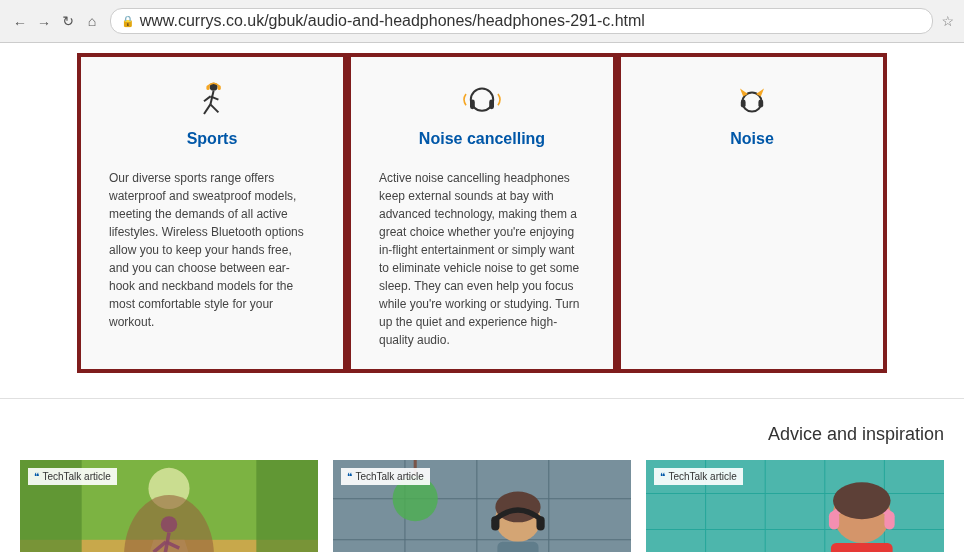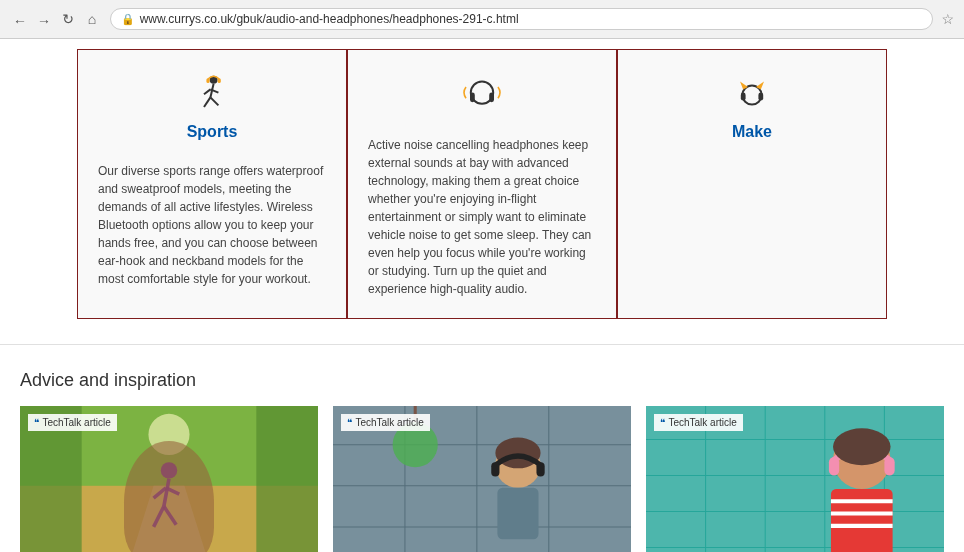--- a/index.html
+++ b/index.html
@@ -50,21 +50,21 @@
       font-size: 12px;
       color: #333;
     }
     .address-bar-lock {
       margin-right: 5px;
       color: #777;
       font-size: 11px;
     }
     .address-bar-url {
       flex: 1;
-      font-size: 12px;
+      font-size: 16px;
       color: #333;
     }
     .star-icon {
       color: #777;
       font-size: 14px;
     }
 
     
     .main-content {
       background: #fff;
@@ -74,22 +74,22 @@
     
     .category-section {
       display: flex;
       justify-content: center;
       padding: 10px 20px 20px;
       gap: 0;
     }
 
     .category-card {
       flex: 1;
-      border: 1px solid #7f1d1d;
-      padding: 15px 20px 20px;
+      border: 4px solid #7f1d1d;
+      padding: 15px 28px 20px;
       text-align: left;
       background: #f9f9f9;
       max-width: 270px;
     }
 
     .category-card-icon {
       text-align: center;
       margin-bottom: 8px;
       height: 50px;
       display: flex;
@@ -117,21 +117,21 @@
       margin-top: 21px;
     }
 
     
     .advice-section {
       padding: 10px 20px 20px;
       background: #fff;
     }
 
     .advice-title {
-      text-align: left;
+      text-align: right;
       font-size: 18px;
       color: #333;
       margin-bottom: 15px;
       font-weight: normal;
     }
 
     .advice-grid {
       display: grid;
       grid-template-columns: 1fr 1fr 1fr;
       gap: 15px;
@@ -251,36 +251,37 @@
         <svg viewBox="0 0 50 50" xmlns="http://www.w3.org/2000/svg">
 
           <circle cx="25" cy="22" r="14" stroke="#333" stroke-width="2.5" fill="none"></circle>
           <rect x="10" y="22" width="6" height="12" rx="3" fill="#333"></rect>
           <rect x="34" y="22" width="6" height="12" rx="3" fill="#333"></rect>
 
           <path d="M5,15 Q0,22 5,29" stroke="#f5a623" stroke-width="2" fill="none"></path>
           <path d="M45,15 Q50,22 45,29" stroke="#f5a623" stroke-width="2" fill="none"></path>
         </svg>
       </div>
+      <div class="category-card-title">Noise cancelling</div>
       <p class="category-card-description">Active noise cancelling headphones keep external sounds at bay with advanced technology, making them a great choice whether you're enjoying in-flight entertainment or simply want to eliminate vehicle noise to get some sleep. They can even help you focus while you're working or studying. Turn up the quiet and experience high-quality audio.</p>
     </div>
 
     <div class="category-card">
       <div class="category-card-icon">
         <svg viewBox="0 0 50 50" xmlns="http://www.w3.org/2000/svg">
 
           <circle cx="25" cy="25" r="12" stroke="#333" stroke-width="2.5" fill="none"></circle>
 
           <polygon points="14,18 10,8 20,15" fill="#f5a623"></polygon>
           <polygon points="36,18 40,8 30,15" fill="#f5a623"></polygon>
           <rect x="11" y="22" width="6" height="10" rx="3" fill="#333"></rect>
           <rect x="33" y="22" width="6" height="10" rx="3" fill="#333"></rect>
         </svg>
       </div>
-      <div class="category-card-title">Make</div>
+      <div class="category-card-title">Noise</div>
     </div>
 
   </div>
 
   <hr class="divider-line">
 
   <div class="advice-section">
     <h2 class="advice-title">Advice and inspiration</h2>
 
     <div class="advice-grid">

